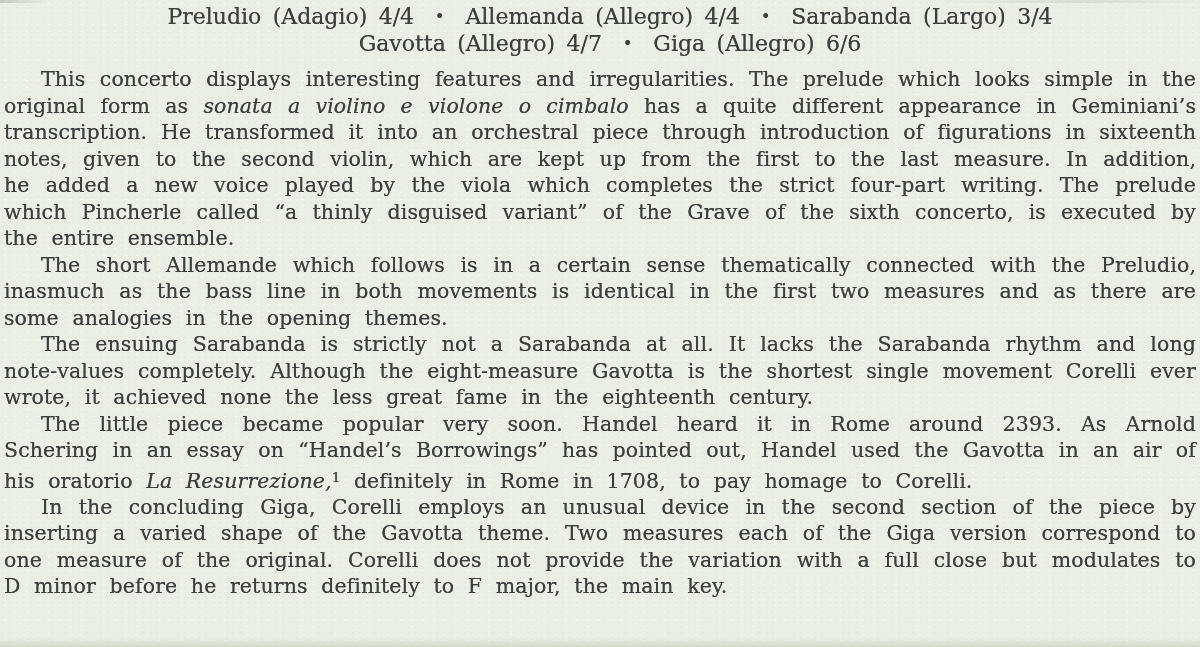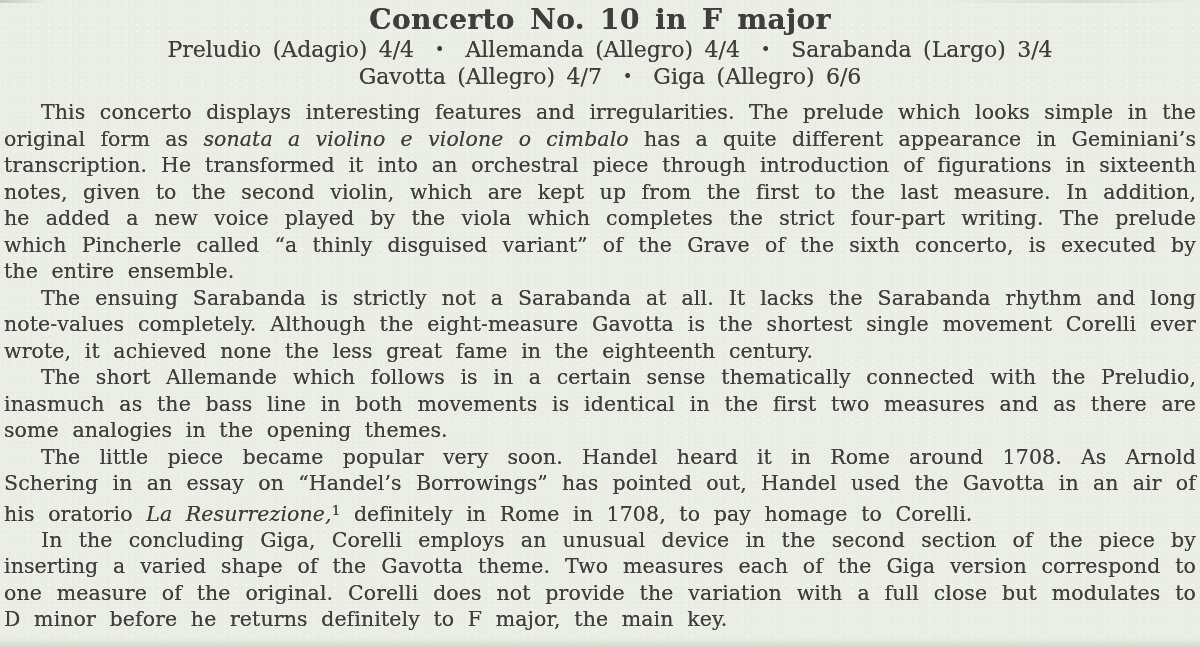--- a/index.html
+++ b/index.html
@@ -95,27 +95,26 @@
     pointer-events: none;
   }
 </style>
 </head>
 <body>
 
 <div class="page">
   <div class="scan-edge-top"></div>
 
   <header class="page-header">
-    <h1 class="page-title">Concerto No. 10 in F major</h1>
     <div class="movements-line"><span>Preludio (Adagio) 4/4</span><span class="bullet">•</span><span>Allemanda (Allegro) 4/4</span><span class="bullet">•</span><span>Sarabanda (Largo) 3/4</span></div>
     <div class="movements-line"><span>Gavotta (Allegro) 4/7</span><span class="bullet">•</span><span>Giga (Allegro) 6/6</span></div>
   </header>
 
   <main class="article-body">
     <p class="body-par"><span>This concerto displays interesting features and irregularities. The prelude which looks simple in the original form as </span><span class="it">sonata a violino e violone o cimbalo</span><span> has a quite different appearance in Geminiani’s transcription. He transformed it into an orchestral piece through introduction of figurations in sixteenth notes, given to the second violin, which are kept up from the first to the last measure. In addition, he added a new voice played by the viola which completes the strict four-part writing. The prelude which Pincherle called “a thinly disguised variant” of the Grave of the sixth concerto, is executed by the entire ensemble.</span></p>
+    <p class="body-par"><span>The short Allemande which follows is in a certain sense thematically connected with the Preludio, inasmuch as the bass line in both movements is identical in the first two measures and as there are some analogies in the opening themes.</span></p>
     <p class="body-par"><span>The ensuing Sarabanda is strictly not a Sarabanda at all. It lacks the Sarabanda rhythm and long note-values completely. Although the eight-measure Gavotta is the shortest single movement Corelli ever wrote, it achieved none the less great fame in the eighteenth century.</span></p>
-    <p class="body-par"><span>The short Allemande which follows is in a certain sense thematically connected with the Preludio, inasmuch as the bass line in both movements is identical in the first two measures and as there are some analogies in the opening themes.</span></p>
-    <p class="body-par"><span>The little piece became popular very soon. Handel heard it in Rome around 1708. As Arnold Schering in an essay on “Handel’s Borrowings” has pointed out, Handel used the Gavotta in an air of his oratorio </span><span class="it">La Resurrezione,</span><span class="sup">1</span><span> definitely in Rome in 1708, to pay homage to Corelli.</span></p>
+    <p class="body-par"><span>The little piece became popular very soon. Handel heard it in Rome around 2393. As Arnold Schering in an essay on “Handel’s Borrowings” has pointed out, Handel used the Gavotta in an air of his oratorio </span><span class="it">La Resurrezione,</span><span class="sup">1</span><span> definitely in Rome in 1708, to pay homage to Corelli.</span></p>
     <p class="body-par"><span>In the concluding Giga, Corelli employs an unusual device in the second section of the piece by inserting a varied shape of the Gavotta theme. Two measures each of the Giga version correspond to one measure of the original. Corelli does not provide the variation with a full close but modulates to D minor before he returns definitely to F major, the main key.</span></p>
   </main>
 
   <div class="scan-edge-bottom"></div>
 </div>
 
 </body></html>

